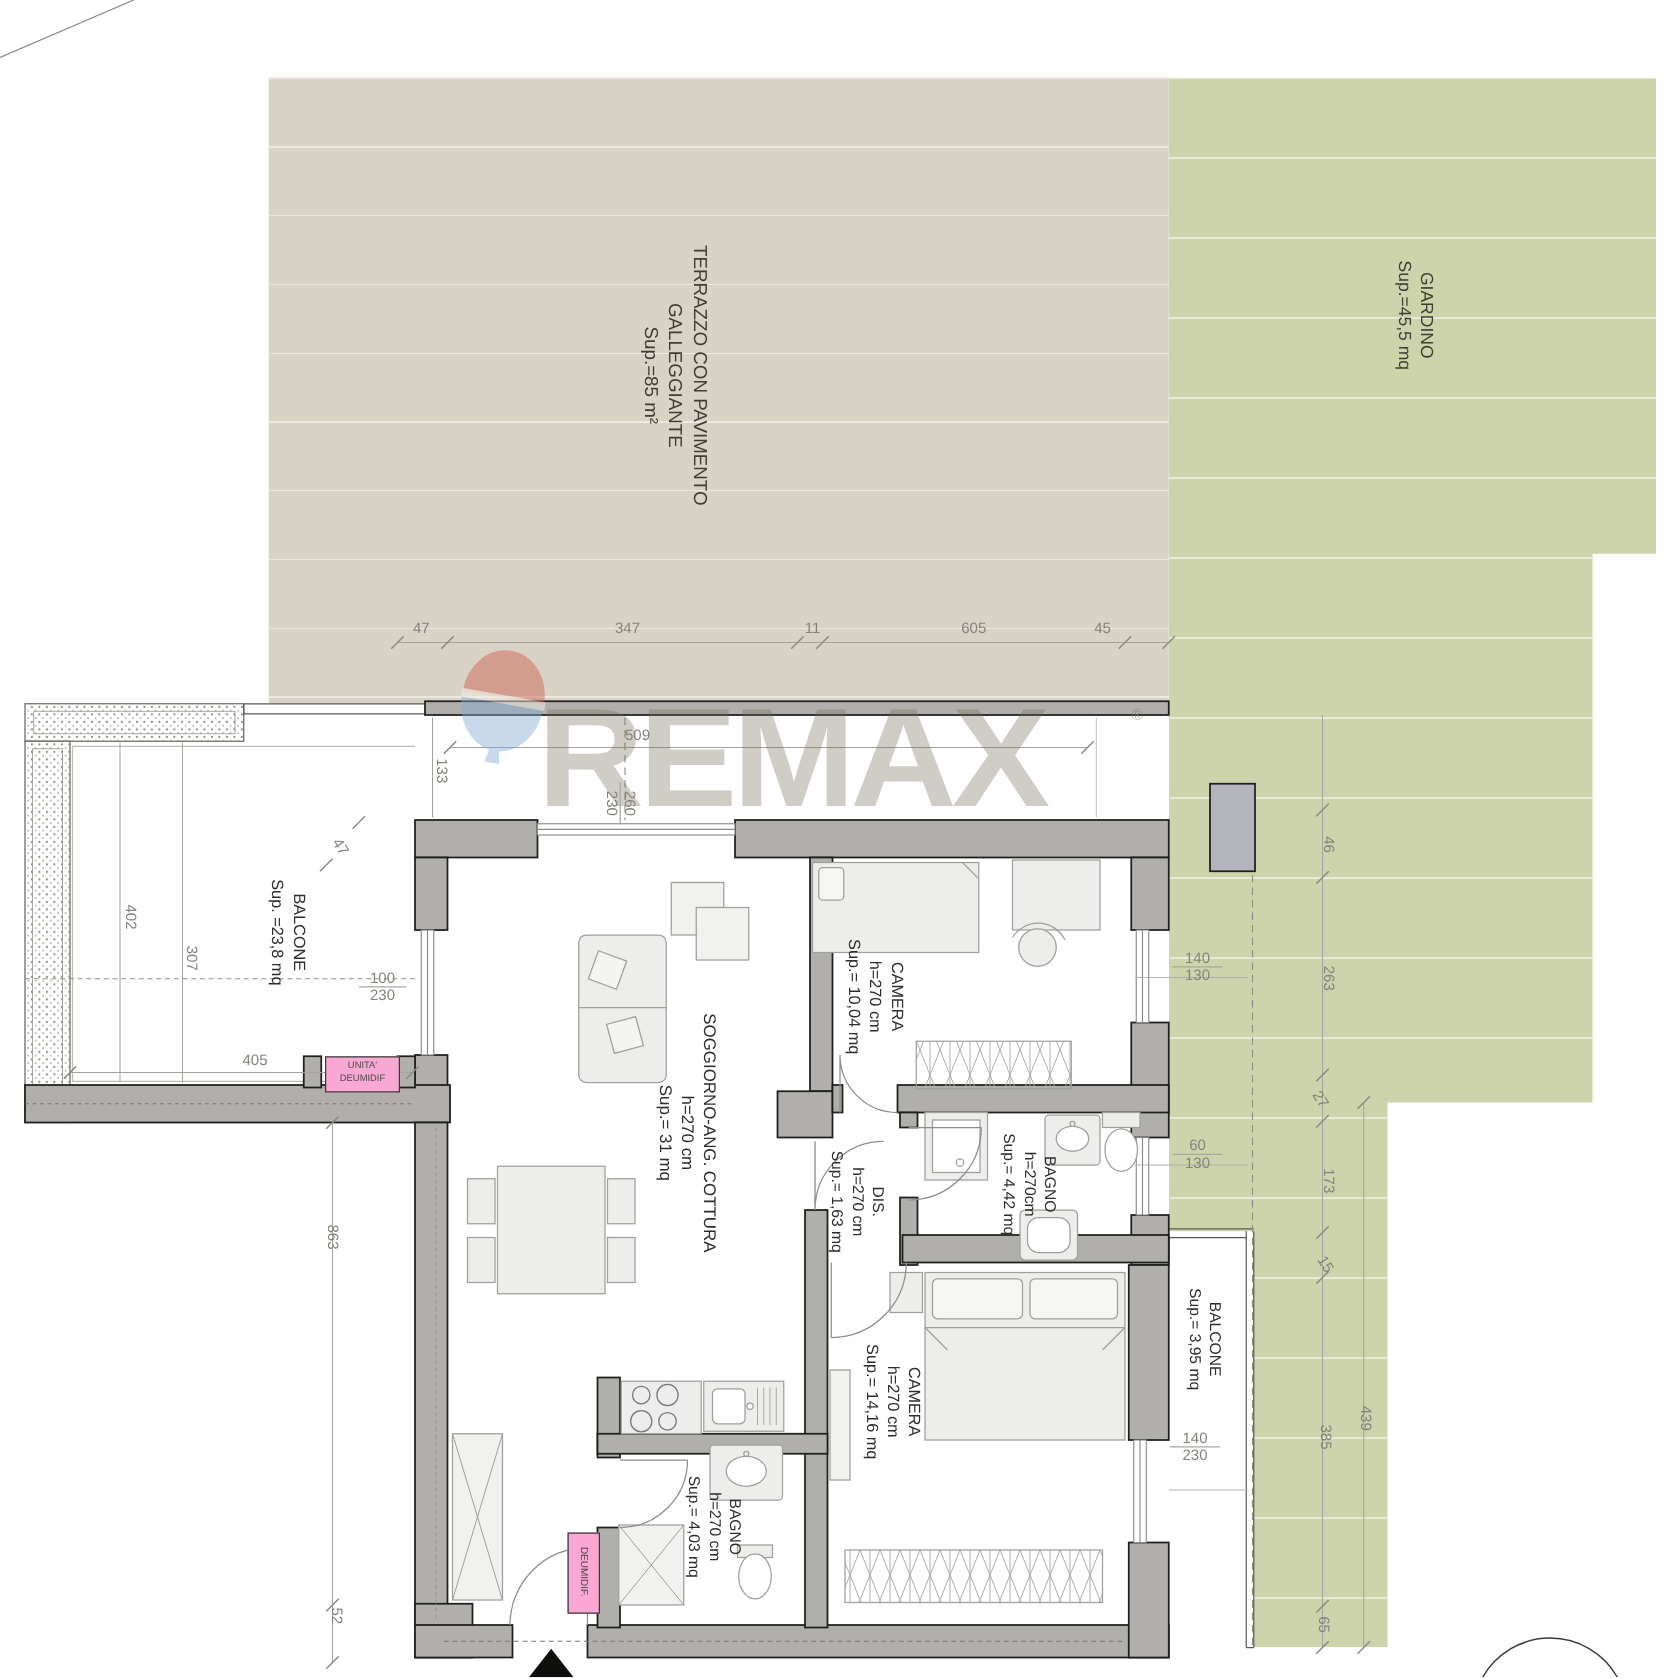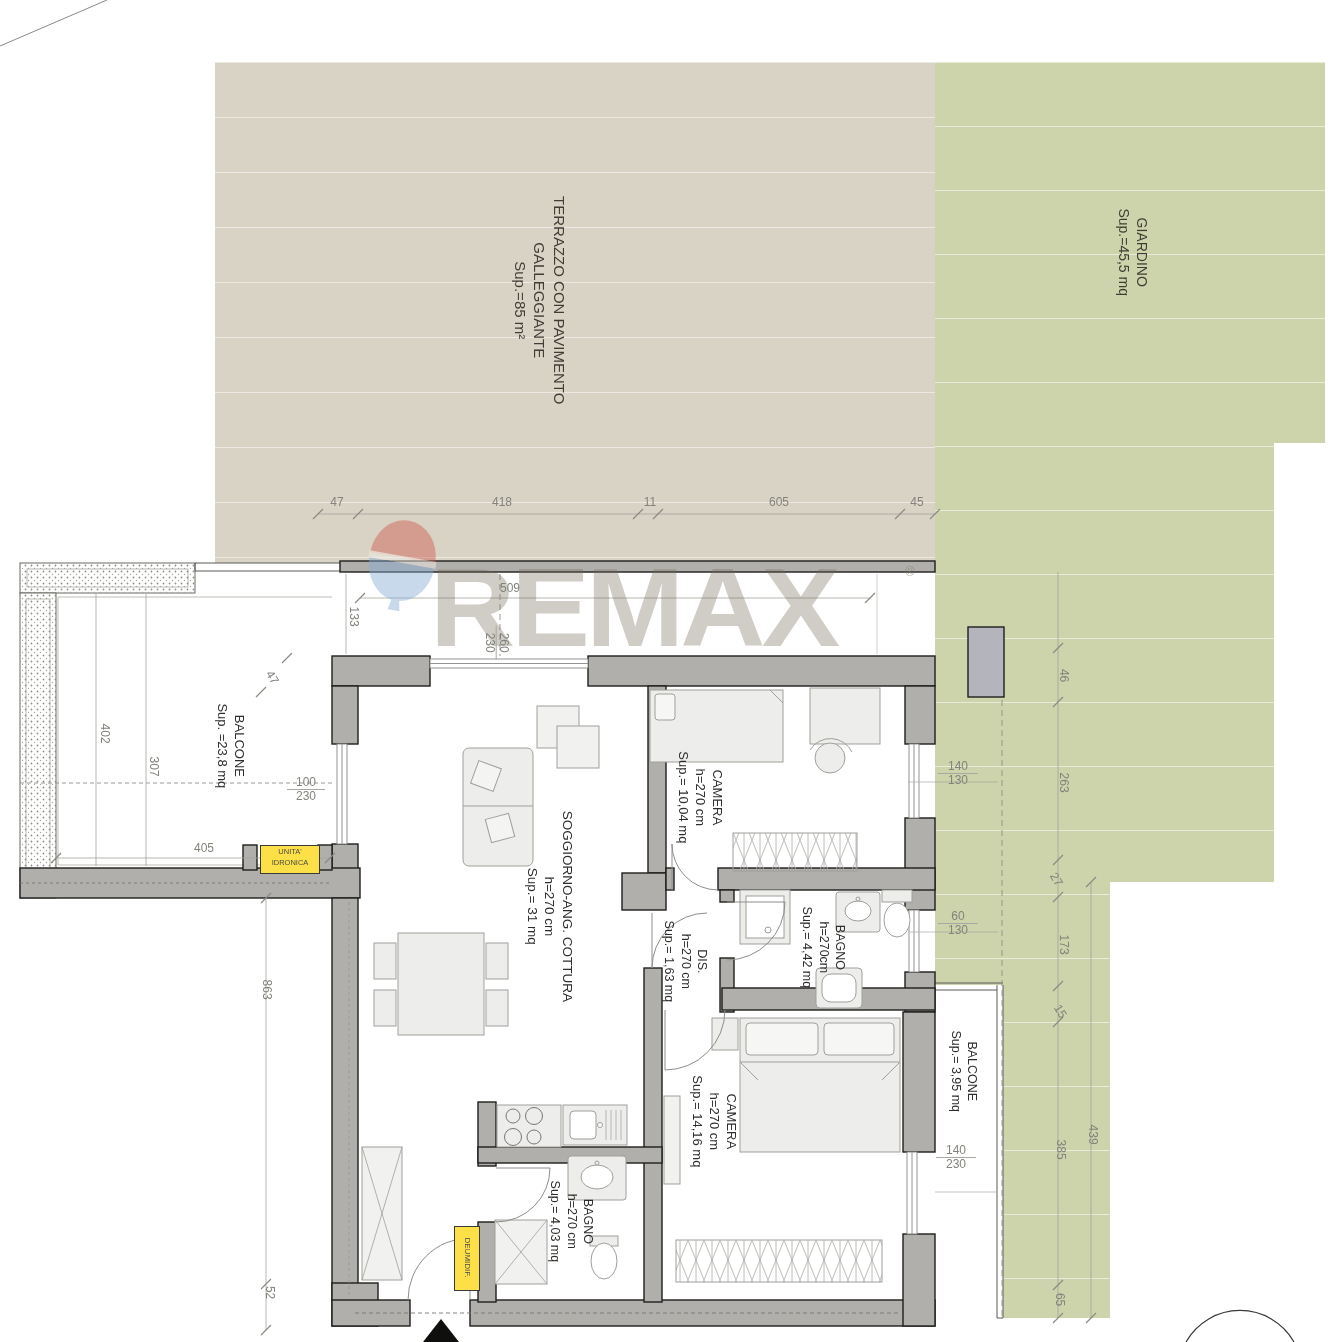--- a/index.html
+++ b/index.html
@@ -10,21 +10,21 @@
     background-image:repeating-linear-gradient(to bottom, rgba(255,255,255,.5) 0 1px, transparent 1px 55px);}
   .garden{position:absolute;left:935px;top:62px;width:390px;height:1256px;background-color:#cdd3aa;
     background-image:repeating-linear-gradient(to bottom, rgba(255,255,255,.55) 0 1px, transparent 1px 64px);
     clip-path:polygon(0px 0px,390px 0px,390px 381px,339px 381px,339px 820px,175px 820px,175px 1256px,68px 1256px,68px 923px,0px 923px);}
   svg.plan{position:absolute;left:0;top:0;}
   .dim{position:absolute;color:#83837c;font-size:12px;line-height:1.1;text-align:center;white-space:nowrap;}
   .rot90{transform:rotate(90deg);}
   .diag{transform:rotate(58deg);}
   .room{position:absolute;color:#2d2d2b;font-size:13px;line-height:1.3;text-align:center;white-space:nowrap;transform:rotate(90deg);}
   .dimpair .top{border-bottom:1px solid #a8a8a2;padding:0 2px;}
-  .eqbox{position:absolute;background:#fde047;border:1px solid #3a3a38;color:#4a4a46;text-align:center;}
+  .eqbox{position:absolute;background:#f9a8d4;border:1px solid #3a3a38;color:#4a4a46;text-align:center;}
   .wm-text{position:absolute;left:430px;top:548px;font-size:118px;font-weight:bold;letter-spacing:-4px;
     line-height:1;color:rgba(112,103,86,0.33);transform:scaleY(.95);}
   .wm-reg{position:absolute;left:905px;top:564px;font-size:13px;color:rgba(128,120,104,0.55);}
 </style>
 </head>
 <body>
 
 <div class="canvas">
 
   <div class="terrace"></div>
@@ -260,31 +260,31 @@
     <div>h=270 cm</div>
     <div>Sup.= 4,03 mq</div>
   </div>
   <div class="room" style="left:889px;top:1055px;width:150px;font-size:12.5px">
     <div>BALCONE</div>
     <div>Sup.= 3,95 mq</div>
   </div>
 
   <div class="eqbox" style="left:260px;top:845px;width:58px;height:27px;font-size:7.5px;line-height:1.5">
     <div>UNITA'</div>
-    <div>IDRONICA</div>
+    <div>DEUMIDIF</div>
   </div>
   <div class="eqbox" style="left:454px;top:1226px;width:24px;height:63px">
     <div class="rot90" style="position:absolute;left:-18px;top:26px;width:60px;font-size:8px">DEUMIDIF.</div>
   </div>
 
   <div class="dim" style="left:317px;top:496px;width:40px">47</div>
-  <div class="dim" style="left:477px;top:496px;width:50px">418</div>
+  <div class="dim" style="left:477px;top:496px;width:50px">347</div>
   <div class="dim" style="left:635px;top:496px;width:30px">11</div>
   <div class="dim" style="left:754px;top:496px;width:50px">605</div>
-  <div class="dim" style="left:897px;top:496px;width:40px">45</div>
+  <div class="dim" style="left:862px;top:496px;width:40px">45</div>
 
   <div class="dim" style="left:480px;top:582px;width:60px">509</div>
   <div class="dim rot90" style="left:333px;top:610px;width:40px">133</div>
   <div class="dim rot90 dimpair" style="left:479px;top:629px;width:34px">
     <div class="top">260</div>
     <div>230</div>
   </div>
 
   <div class="dim diag" style="left:257px;top:671px;width:30px">47</div>
   <div class="dim rot90" style="left:82px;top:727px;width:44px">402</div>

